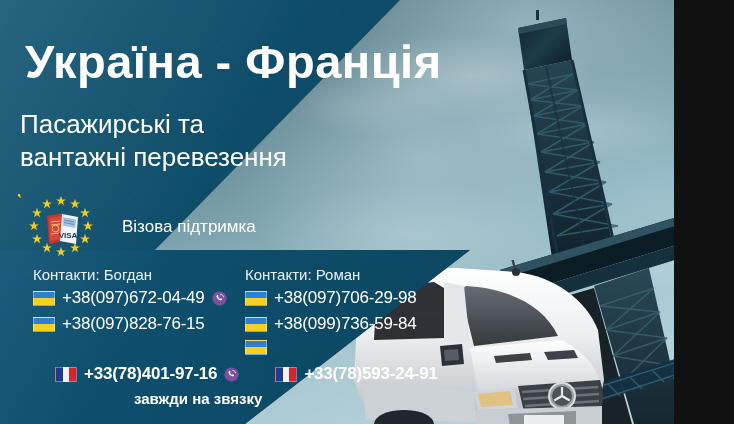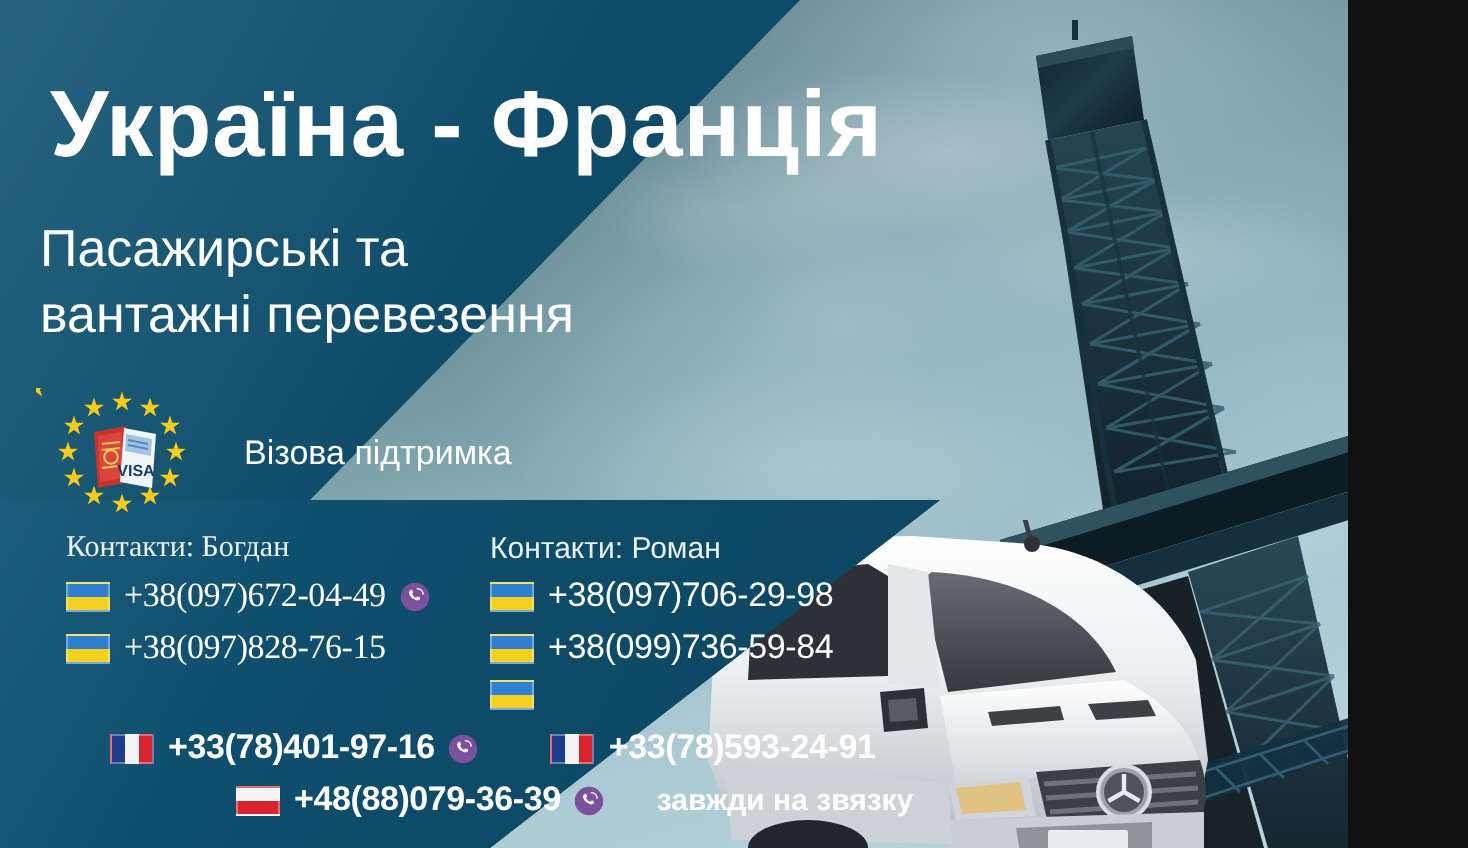--- a/index.html
+++ b/index.html
@@ -66,21 +66,21 @@
     font-size:26px;color:#ffffff;line-height:1.28;
     white-space:pre-line;font-weight:normal;
   }
 
   .visa-row{position:absolute;left:18px;top:194px;display:flex;align-items:center;gap:18px;}
   .visa-logo{width:86px;height:66px;flex:none;}
   .visa-text{font-size:17px;color:#ffffff;font-weight:normal;white-space:nowrap;}
 
   .contacts{position:absolute;left:0;top:266px;width:734px;}
   .col{position:absolute;top:0;}
-  .col-a{left:33px;font-family:Liberation Serif, serif;}
+  .col-a{left:33px;}
   .col-b{left:245px;}
   .col-head{
     font-size:15px;color:#e9f2f6;margin-bottom:5px;white-space:nowrap;
   }
   .ph{display:flex;align-items:center;gap:7px;margin-bottom:6px;white-space:nowrap;}
   .ph-num{font-size:17px;color:#ffffff;letter-spacing:-.2px;}
 
   .row-fr{position:absolute;left:55px;top:364px;display:flex;align-items:center;gap:36px;}
   .row-pl{position:absolute;left:118px;top:390px;display:flex;align-items:center;gap:10px;}
   .always{font-size:15px;color:#ffffff;font-weight:bold;margin-left:16px;white-space:nowrap;}
@@ -317,26 +317,17 @@
           <path d="M9.3 3.6c1.6 0 2.9 1.2 3 2.8" stroke="#ffffff" stroke-width=".8" fill="none" stroke-linecap="round"></path>
         </svg>
       </div>
       <div class="ph ph-b" style="margin:0">
         <span class="flag flag-fr"></span>
         <span class="ph-num">+33(78)593-24-91</span>
       </div>
     </div>
 
     <div class="row-pl">
-      <div class="ph ph-b" style="margin:0">
-        <span class="flag flag-pl"></span>
-        <span class="ph-num">+48(88)079-36-39</span>
-        <svg class="viber" viewBox="0 0 16 16">
-          <circle cx="8" cy="8" r="7.6" fill="#7b519d"></circle>
-          <path d="M5.6 4.3c.4-.4 1 .1 1.3.6.3.5.1.8-.2 1 -.3.3-.2.6 .2 1.2 .4.6 .9 1 1.3 1.1 .3.1 .6.1 .8-.2 .3-.3 .6-.4 1-.1 .5.3 1 .9 .6 1.3 -.5.6-1.4.8-2.4.3C6.6 9 5.3 7.6 4.9 6.4 4.6 5.5 5.1 4.7 5.6 4.3Z" fill="#ffffff"></path>
-          <path d="M9.3 3.6c1.6 0 2.9 1.2 3 2.8" stroke="#ffffff" stroke-width=".8" fill="none" stroke-linecap="round"></path>
-        </svg>
-      </div>
       <span class="always">завжди на звязку</span>
     </div>
 
   </div>
 </div>
 
 </body></html>

